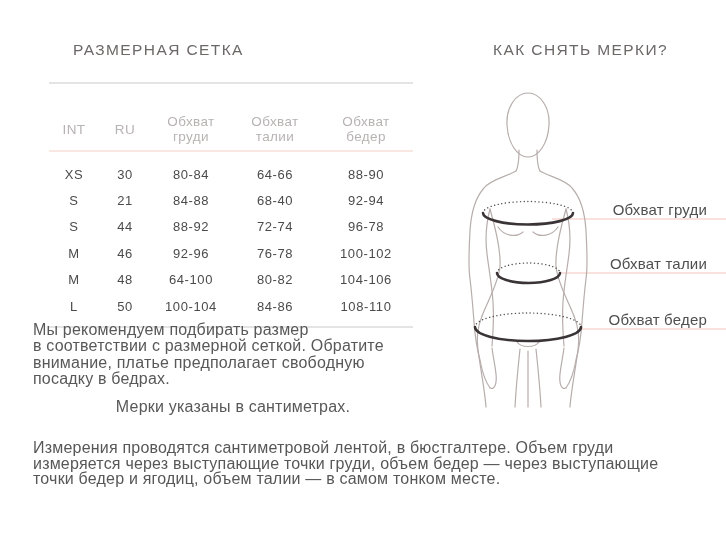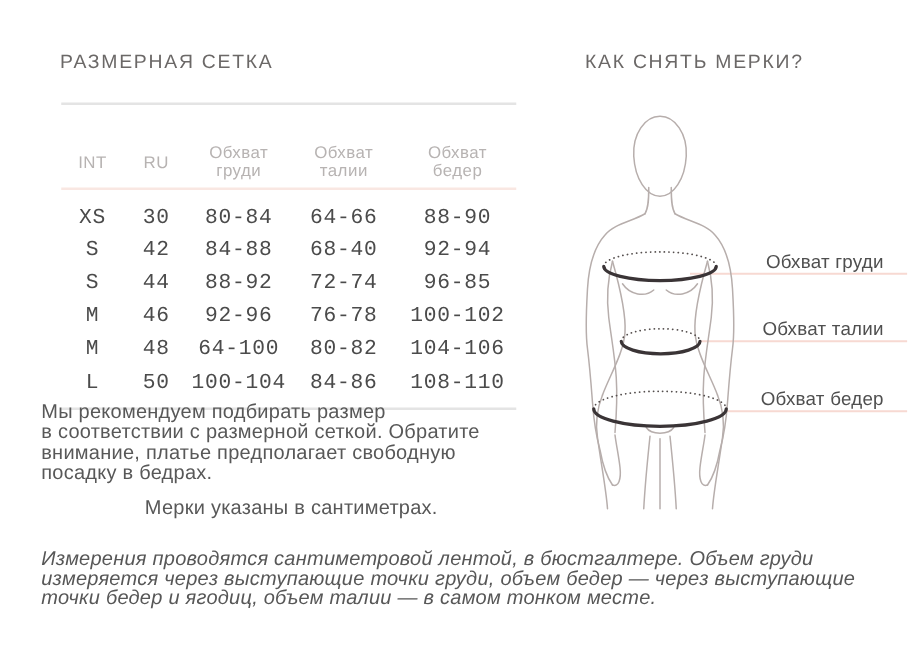--- a/index.html
+++ b/index.html
@@ -1,42 +1,42 @@
 <!DOCTYPE html>
 <html><head>
 <meta charset="utf-8">
 <style>
   html,body { margin:0; padding:0; }
   body { width:726px; height:535px; background:#ffffff; font-family:"Liberation Sans","DejaVu Sans",sans-serif; }
   .page { position:relative; width:726px; height:535px; background:#fff; overflow:hidden; }
 
   .section-title {
     position:absolute; font-size:15.5px; line-height:17px; letter-spacing:1.4px;
-    color:#6b6867; font-weight:normal;
+    color:#6b6867; font-weight:normal;margin-left:25px;
   }
   #left-title  { left:48px; top:41px; }
   #right-title { left:468px; top:41px; }
 
   
   .size-table { position:absolute; left:49px; top:82px; width:364px;
     border-top:2px solid #e4e4e4; border-bottom:2px solid #e4e4e4; }
   .thead { display:grid; grid-template-columns:50px 52px 80px 88px 94px;
     align-items:center; padding:6px 0 6px; border-bottom:2px solid #f9e7e2;margin-top:24px; }
   .thead .hcell { text-align:center; font-size:13.5px; line-height:15px;
     color:#b7b3b2; letter-spacing:0.4px; white-space:pre-line; }
   .tbody { padding:9px 0 7px; }
   .trow { display:grid; grid-template-columns:50px 52px 80px 88px 94px;
     height:26.4px; align-items:center; }
-  .trow .cell { text-align:center; font-size:17px; color:#4b4b4b; letter-spacing:0.6px;font-family:Liberation Mono, monospace; }
+  .trow .cell { text-align:center; font-size:13px; color:#4b4b4b; letter-spacing:0.6px; }
 
   
   .note { position:absolute; left:33px; font-size:16px; color:#585858; letter-spacing:0.2px; }
   #note-recommendation { top:322px; width:400px; line-height:16.3px; white-space:pre-line; }
   #note-units { top:399px; width:400px; line-height:16px;text-align:center; }
-  #footer-note { top:440px; width:654px; line-height:15.7px; color:#575757;font-style:italic; }
+  #footer-note { top:440px; width:654px; line-height:15.7px; color:#575757; }
 
   
   #figure-svg { position:absolute; left:440px; top:80px; }
   .measure-label { position:absolute; right:19px; text-align:right; font-size:15px;
     line-height:16px; color:#4f4f4f; letter-spacing:0.2px; }
   #label-chest { top:202px; }
   #label-waist { top:256px; }
   #label-hips  { top:312px; }
 </style>
 </head>
@@ -60,31 +60,31 @@
     <div class="tbody">
       <div class="trow">
         <div class="cell">XS</div>
         <div class="cell">30</div>
         <div class="cell">80-84</div>
         <div class="cell">64-66</div>
         <div class="cell">88-90</div>
       </div>
       <div class="trow">
         <div class="cell">S</div>
-        <div class="cell">42</div>
+        <div class="cell">21</div>
         <div class="cell">84-88</div>
         <div class="cell">68-40</div>
         <div class="cell">92-94</div>
       </div>
       <div class="trow">
         <div class="cell">S</div>
         <div class="cell">44</div>
         <div class="cell">88-92</div>
         <div class="cell">72-74</div>
-        <div class="cell">96-85</div>
+        <div class="cell">96-78</div>
       </div>
       <div class="trow">
         <div class="cell">M</div>
         <div class="cell">46</div>
         <div class="cell">92-96</div>
         <div class="cell">76-78</div>
         <div class="cell">100-102</div>
       </div>
       <div class="trow">
         <div class="cell">M</div>

